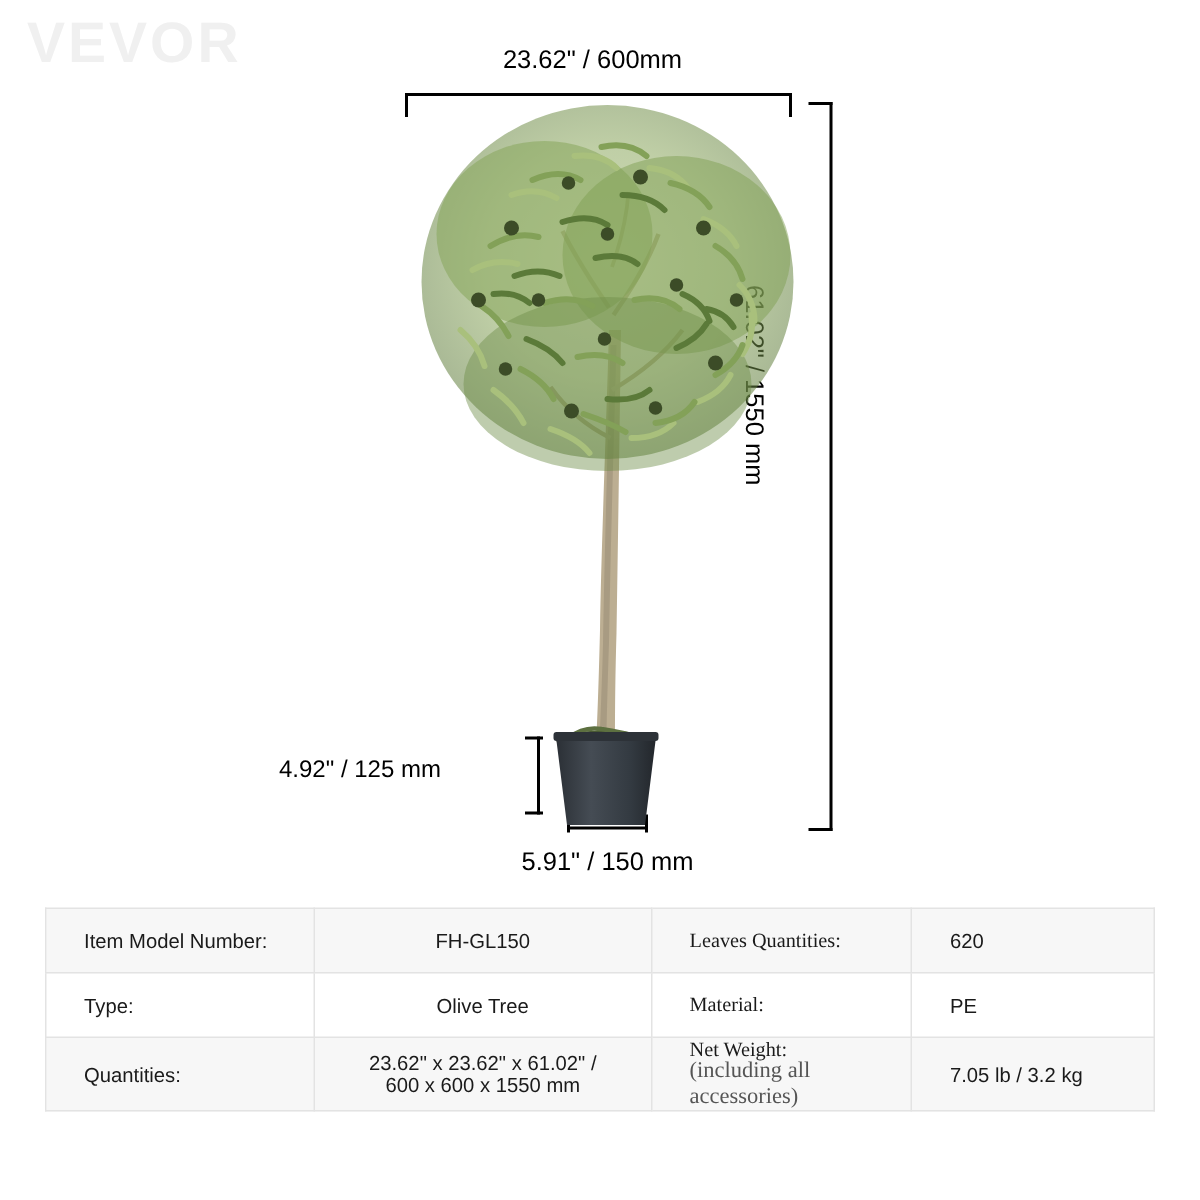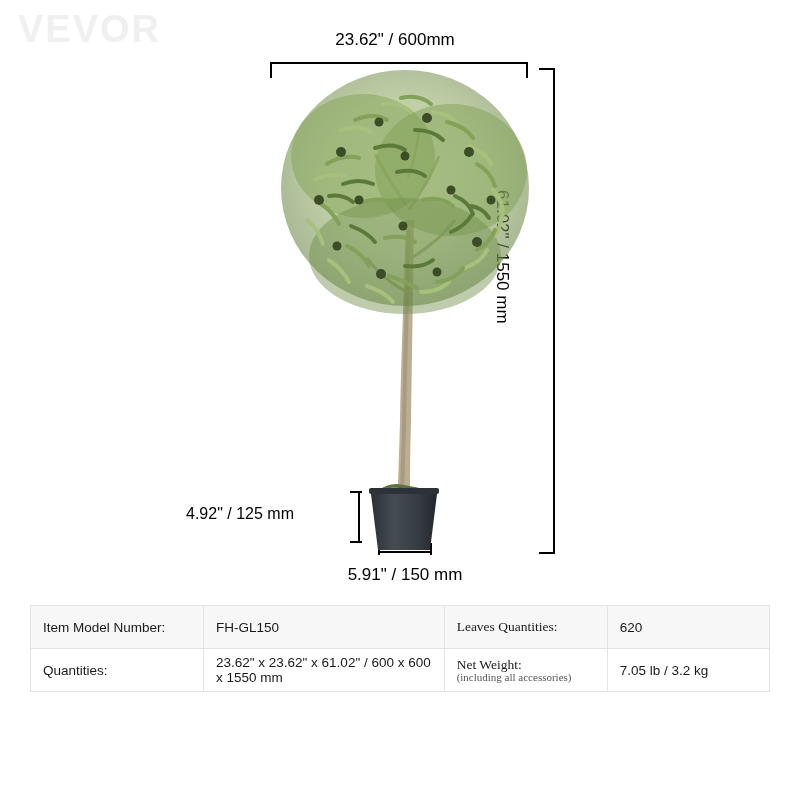--- a/index.html
+++ b/index.html
@@ -189,48 +189,49 @@
   #spec-table {
     position: absolute;
     left: 30px;
     top: 605px;
     width: 740px;
     border-collapse: collapse;
     font-size: 13.5px;
   }
   #spec-table td {
     border: 1px solid #e3e3e3;
-    padding: 0 12px;
+    padding: 0 25px;
     height: 42px;
     vertical-align: middle;
     color: #1a1a1a;
   }
   #spec-table tr:nth-child(odd) td {
     background: #f7f7f7;
   }
   #spec-table tr:nth-child(even) td {
     background: #ffffff;
   }
   td.lbl {
     width: 150px;
     font-weight: normal;
   }
   td.val {
     width: 220px;
+    text-align: center;
   }
   td.lbl2 {
     width: 140px;
     font-family: Liberation Serif, serif;
   }
   td.val2 {
     width: 140px;
   }
   .sub {
     display: block;
-    font-size: 11px;
+    font-size: 15px;
     color: #555;
     margin-top: -2px;
   }
 </style>
 </head>
 <body>
 
 <div id="product-figure">
 
   <div class="watermark">VEVOR</div>
@@ -364,20 +365,26 @@
 
 <table id="spec-table">
   <tbody>
     <tr>
       <td class="lbl">Item Model Number:</td>
       <td class="val">FH-GL150</td>
       <td class="lbl2">Leaves Quantities:</td>
       <td class="val2">620</td>
     </tr>
     <tr>
+      <td class="lbl">Type:</td>
+      <td class="val">Olive Tree</td>
+      <td class="lbl2">Material:</td>
+      <td class="val2">PE</td>
+    </tr>
+    <tr>
       <td class="lbl">Quantities:</td>
       <td class="val">23.62" x 23.62" x 61.02" / 600 x 600 x 1550 mm</td>
       <td class="lbl2">
         <span>Net Weight:</span>
         <span class="sub">(including all accessories)</span>
       </td>
       <td class="val2">7.05 lb / 3.2 kg</td>
     </tr>
   </tbody>
 </table>

